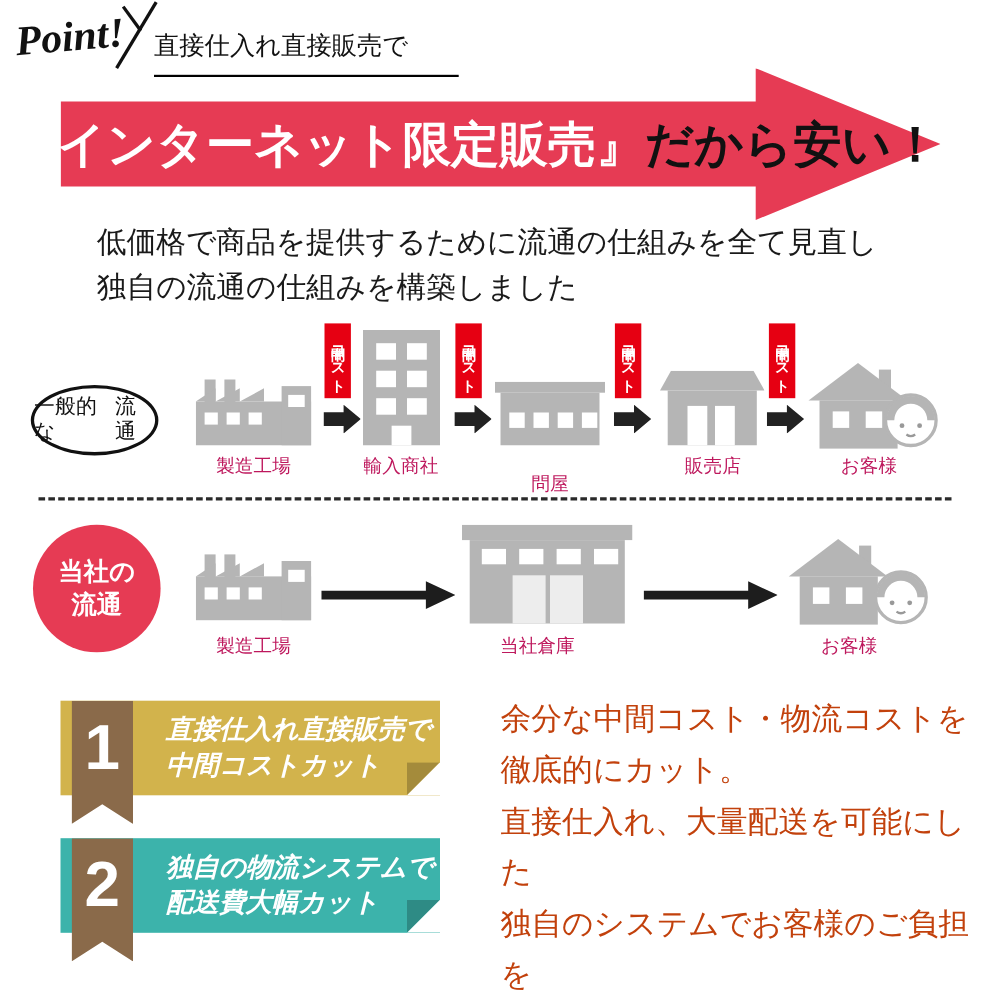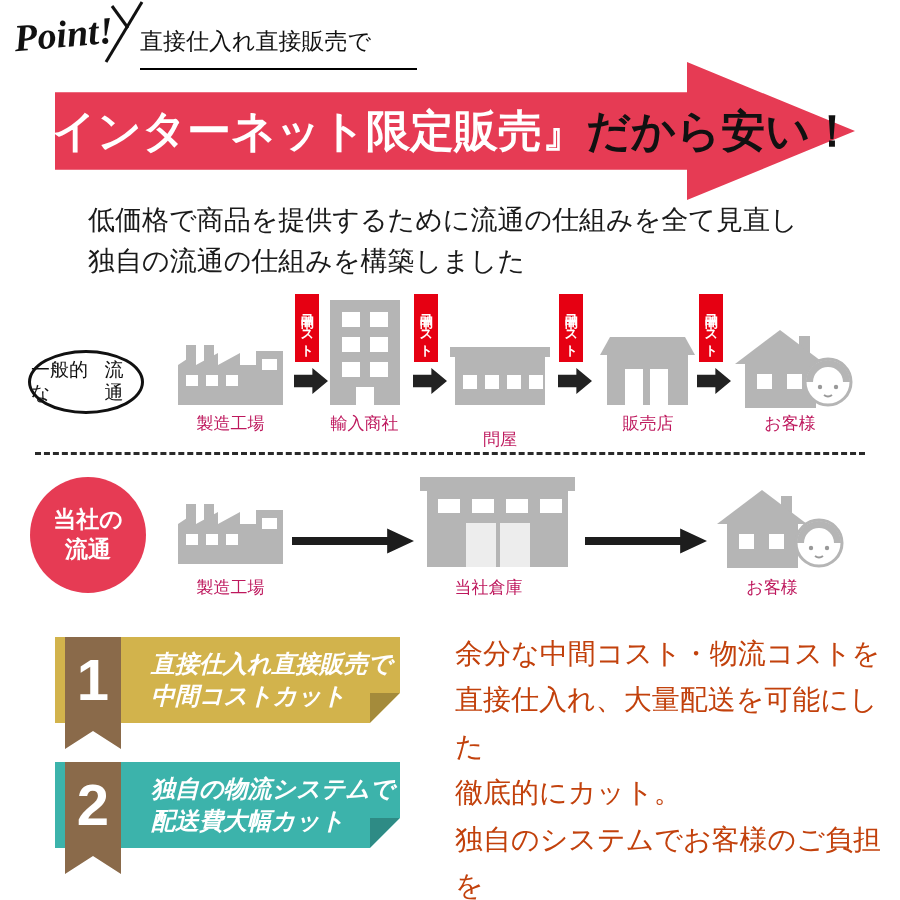--- a/index.html
+++ b/index.html
@@ -253,19 +253,19 @@
       <div>配送費大幅カット</div>
     </div>
     <div class="fold">
       <div class="shadow"></div>
         <div class="white"></div>
     </div>
   </div>
 
   <div class="description">
     <div>余分な中間コスト・物流コストを</div>
+    <div>徹底的にカット。</div>
     <div>直接仕入れ、大量配送を可能にした</div>
-    <div>徹底的にカット。</div>
     <div>独自のシステムでお客様のご負担を</div>
     <div>最小限にします。</div>
   </div>
 
 </div>
 
 </body></html>

